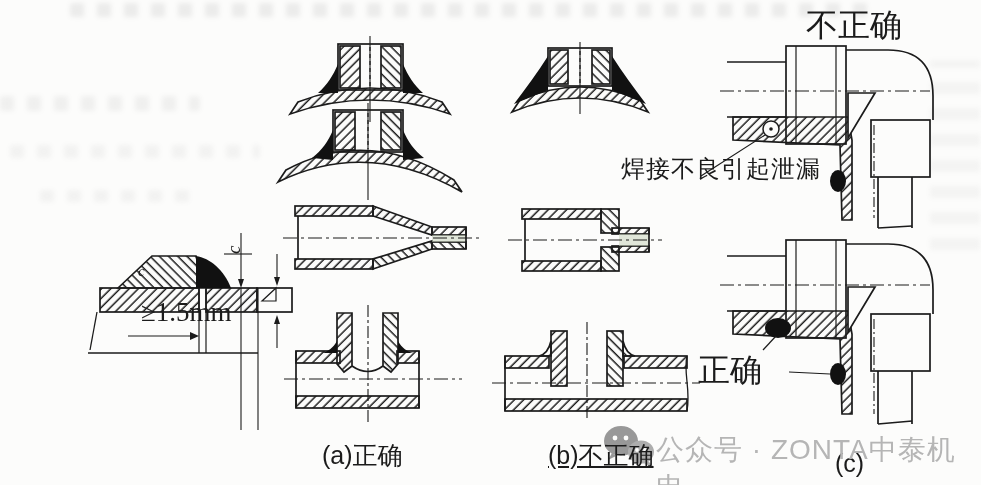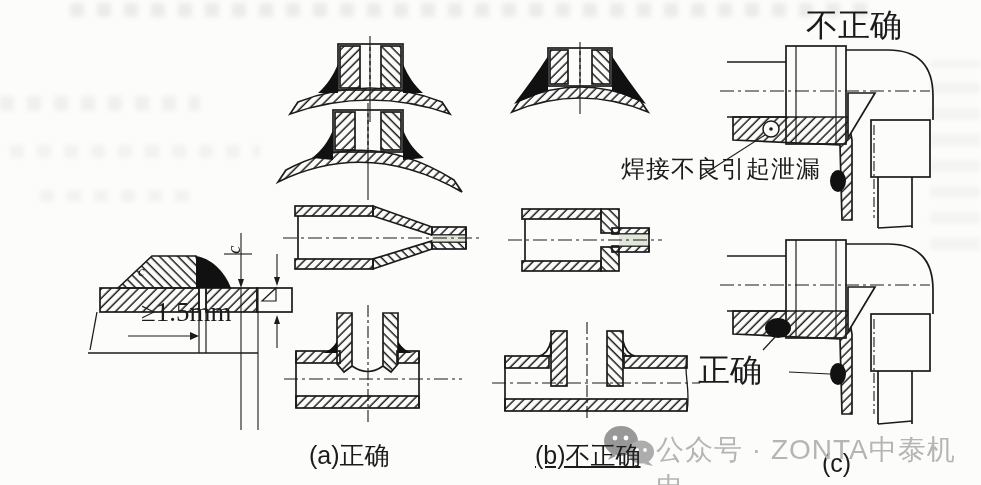--- a/index.html
+++ b/index.html
@@ -1,20 +1,20 @@
 <!DOCTYPE html>
 <html><head>
 <meta charset="utf-8">
 <style>
   html,body{margin:0;padding:0;background:#e8e8e8;}
   .stage{position:relative;width:981px;height:485px;background:#fcfcfb;overflow:hidden;
          font-family:"Liberation Sans",sans-serif;color:#1b1b1b;}
   .stage svg{position:absolute;left:0;top:0;}
   .lbl{position:absolute;white-space:nowrap;color:#1b1b1b;line-height:1.1;}
-  .cap{font-size:25px;}
+  .cap{font-size:25px;margin-left:13px;}
   .zh{font-size:32px;font-weight:500;}
   .leak{font-size:24px;font-weight:500;letter-spacing:1px;}
   .dimtxt{font-family:"Liberation Serif",serif;font-size:27px;}
   .dimc{font-family:"Liberation Serif",serif;font-style:italic;font-size:19px;
         transform:rotate(-90deg);transform-origin:left top;}
   .weldc{font-family:"Liberation Serif",serif;font-style:italic;font-size:15px;}
   .wm-text{position:absolute;left:656px;top:431px;font-size:28px;color:#b5b5b5;
            letter-spacing:1px;font-weight:500;}
   .ghost{position:absolute;filter:blur(2.5px);border-radius:3px;
          background:repeating-linear-gradient(90deg,#777 0 14px,transparent 14px 27px);}

